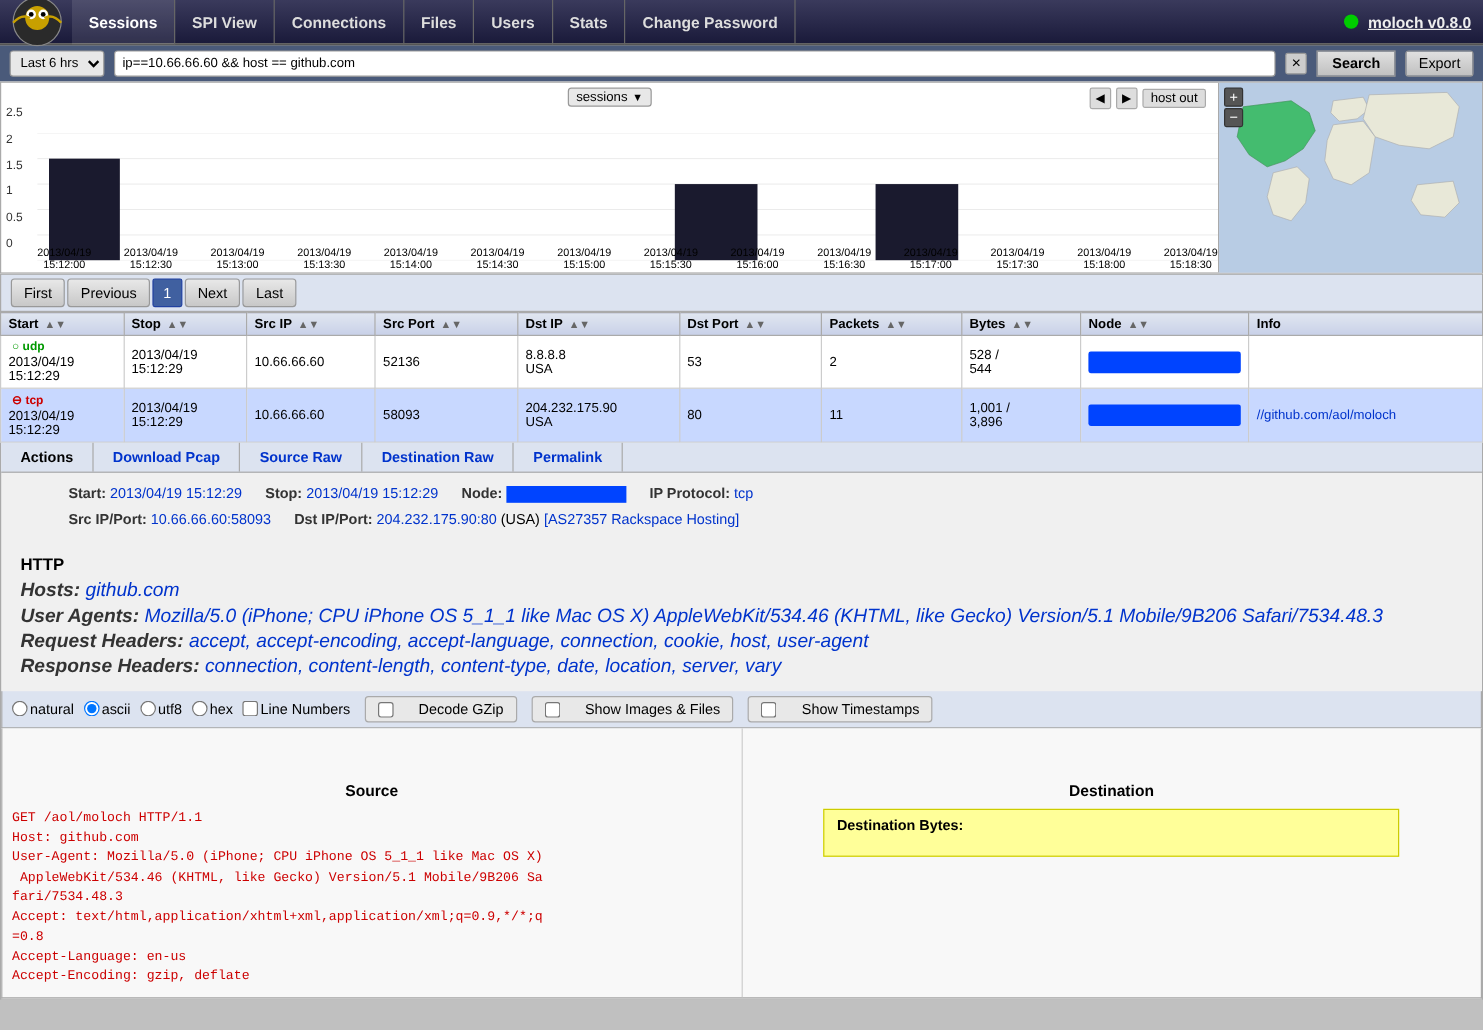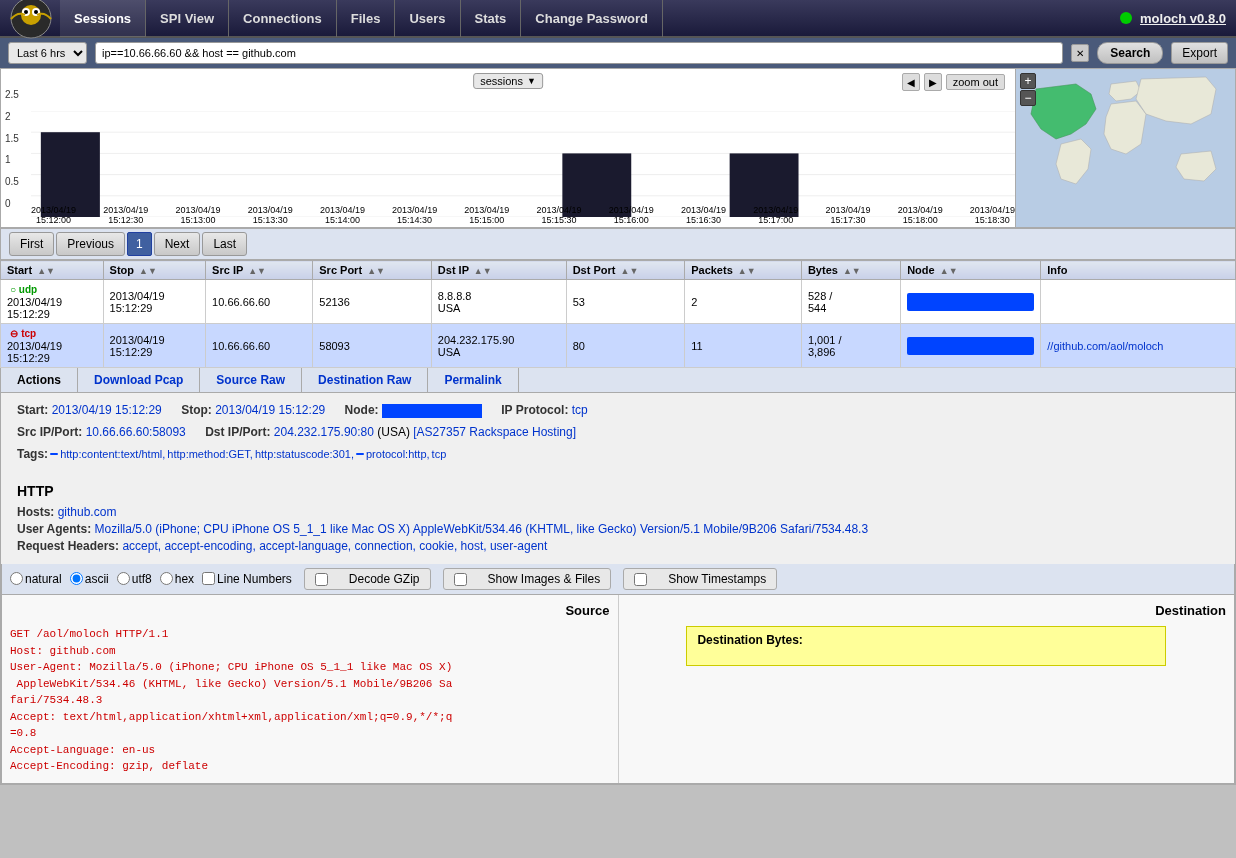--- a/index.html
+++ b/index.html
@@ -13,21 +13,21 @@
     .nav-item { color: #ddd; padding: 0 14px; font-size: 13px; font-weight: bold; cursor: pointer; border-right: 1px solid #666; height: 38px; display: flex; align-items: center; }
     .nav-item.active { color: #fff; background: rgba(255,255,255,0.1); }
     .version { color: #eee; font-size: 13px; margin-left: auto; font-weight: bold; display: flex; align-items: center; gap: 8px; text-decoration: underline; }
     .status-dot { width: 12px; height: 12px; background: #00cc00; border-radius: 50%; display: inline-block; }
 
     
     .toolbar { background: #4a5a7a; padding: 4px 8px; display: flex; align-items: center; gap: 8px; height: 30px; }
     .time-select { background: #e8e8e8; border: 1px solid #999; padding: 2px 4px; font-size: 11px; height: 22px; border-radius: 3px; }
     .filter-input { flex: 1; background: #fff; border: 1px solid #999; padding: 5px 6px; font-size: 11px; height: 22px; border-radius: 3px; }
     .clear-btn { background: #ccc; border: 1px solid #999; width: 18px; height: 18px; cursor: pointer; font-size: 10px; border-radius: 2px; display: flex; align-items: center; justify-content: center; }
-    .search-btn { background: linear-gradient(180deg, #e0e0e0, #c0c0c0); border: 1px solid #999; padding: 2px 12px; font-size: 12px; height: 22px; cursor: pointer; border-radius: 10px; font-weight: bold; }
+    .search-btn { background: linear-gradient(180deg, #e0e0e0, #c0c0c0); border: 1px solid #999; padding: 2px 12px; font-size: 12px; height: 22px; cursor: pointer; border-radius: 0; font-weight: bold; }
     .export-btn { background: linear-gradient(180deg, #e0e0e0, #c0c0c0); border: 1px solid #999; padding: 2px 10px; font-size: 12px; height: 22px; cursor: pointer; border-radius: 3px; font-weight: normal; }
 
     
     .chart-container { background: #fff; border: 1px solid #aaa; margin: 0; position: relative; height: 160px; display: flex; }
     .chart-main { flex: 1; position: relative; padding: 4px 0 0 30px; }
     .chart-nav-btn { background: #ddd; border: 1px solid #aaa; width: 18px; height: 18px; cursor: pointer; font-size: 10px; display: flex; align-items: center; justify-content: center; border-radius: 2px; }
     .zoom-out-btn { background: #ddd; border: 1px solid #aaa; padding: 1px 6px; font-size: 11px; cursor: pointer; border-radius: 2px; }
     .chart-y-axis { display: flex; flex-direction: column; justify-content: space-between; padding: 20px 0 18px 4px; font-size: 10px; color: #333; width: 30px; position: absolute; left: 0; top: 0; bottom: 0; }
     .chart-svg { width: 100%; height: 130px; margin-top: 20px; }
     .map-container { width: 220px; background: #c8d8f0; border-left: 1px solid #aaa; position: relative; overflow: hidden; }
@@ -56,48 +56,48 @@
     .node-bar { background: #0044ff; height: 18px; border-radius: 2px; min-width: 80px; }
     .info-link { color: #0033cc; text-decoration: none; font-size: 11px; }
 
     
     .detail-panel { background: #f0f0f0; border: 1px solid #aaa; border-top: none; }
     .detail-tabs { display: flex; background: #dce3f0; border-bottom: 1px solid #aaa; }
     .detail-tab { padding: 5px 16px; font-size: 12px; cursor: pointer; border-right: 1px solid #aaa; font-weight: bold; }
     .detail-tab.link { color: #0033cc; }
     .detail-content { padding: 8px 16px; }
     .detail-row { margin-bottom: 4px; font-size: 12px; line-height: 1.5; }
-    .detail-label { font-weight: bold; color: #333; }
+    .detail-label { font-weight: bold; color: #333; margin-left: 40px; }
     .detail-value { color: #0033cc; }
     .detail-value.black { color: #000; }
     .tags-row { display: flex; align-items: center; flex-wrap: wrap; gap: 2px; }
     .tag-item { color: #0033cc; font-size: 11px; }
     .tag-highlight { background: #0044ff; color: #fff; padding: 1px 4px; border-radius: 2px; font-size: 11px; }
 
     
     .http-section { padding: 8px 16px; }
     .http-title { font-size: 14px; font-weight: bold; margin-bottom: 6px; }
-    .http-row { margin-bottom: 3px; font-size: 12px; }
+    .http-row { margin-bottom: 3px; font-size: 16px; font-style: italic; }
     .http-label { font-weight: bold; color: #333; }
     .http-value { color: #0033cc; }
     .http-link { color: #0033cc; text-decoration: none; }
 
     
     .format-bar { background: #dce3f0; border: 1px solid #aaa; border-top: none; padding: 4px 8px; display: flex; align-items: center; gap: 12px; }
     .radio-group { display: flex; align-items: center; gap: 8px; }
     .radio-item { display: flex; align-items: flex-start; gap: 2px; font-size: 12px; cursor: pointer; }
     .radio-item input { cursor: pointer; }
     .checkbox-item { display: flex; align-items: center; gap: 21px; font-size: 12px; cursor: pointer; padding: 3px 10px; border: 1px solid #aaa; background: #e8e8e8; border-radius: 3px; }
     .checkbox-item input { cursor: pointer; }
 
     
     .src-dest-container { display: flex; background: #f8f8f8; border: 1px solid #aaa; border-top: none; }
     .src-col { flex: 1; padding: 8px; border-right: 1px solid #ccc; }
     .dest-col { flex: 1; padding: 8px; }
-    .col-title { font-weight: bold; font-size: 13px; text-align: right; margin-bottom: 8px; }
+    .col-title { font-weight: bold; font-size: 13px; text-align: center; margin-bottom: 8px; margin-top: 36px; }
     .source-text { font-family: 'Courier New', monospace; font-size: 11px; color: #cc0000; line-height: 1.5; }
     .dest-bytes-box { background: #ffff99; border: 1px solid #cccc00; padding: 6px 10px; font-size: 12px; font-weight: bold; width: 80%; margin: 0 auto; min-height: 40px; }
   </style>
 </head>
 <body>
 
 <div class="header">
   <div class="logo">
     <svg viewBox="0 0 42 42" xmlns="http://www.w3.org/2000/svg">
       <ellipse cx="21" cy="21" rx="20" ry="20" fill="#2a2a2a" stroke="#888" stroke-width="1"></ellipse>
@@ -140,21 +140,21 @@
   <div class="chart-main">
 
     <div style="position:absolute;top:4px;left:50%;transform:translateX(-50%);background:#e8e8e8;border:1px solid #999;padding:1px 6px;font-size:11px;border-radius:3px;display:flex;align-items:center;gap:4px;z-index:5;">
       <span>sessions</span>
       <span style="font-size:9px;">▼</span>
     </div>
 
     <div style="position:absolute;top:4px;right:10px;display:flex;align-items:center;gap:4px;z-index:5;">
       <button class="chart-nav-btn">◀</button>
       <button class="chart-nav-btn">▶</button>
-      <button class="zoom-out-btn">zoom out</button>
+      <button class="zoom-out-btn">host out</button>
     </div>
 
     <div class="chart-y-axis">
       <span>2.5</span>
       <span>2</span>
       <span>1.5</span>
       <span>1</span>
       <span>0.5</span>
       <span>0</span>
     </div>
@@ -296,42 +296,35 @@
       <span style="margin-left:16px;" class="detail-label">Stop: </span><span class="detail-value">2013/04/19 15:12:29</span>
       <span style="margin-left:16px;" class="detail-label">Node: </span><span style="background:#0044ff;display:inline-block;width:100px;height:14px;vertical-align:middle;"></span>
       <span style="margin-left:16px;" class="detail-label">IP Protocol: </span><span class="detail-value">tcp</span>
     </div>
     <div class="detail-row">
       <span class="detail-label">Src IP/Port: </span><span class="detail-value">10.66.66.60:58093</span>
       <span style="margin-left:16px;" class="detail-label">Dst IP/Port: </span><span class="detail-value">204.232.175.90:80</span>
       <span class="detail-value black"> (USA) </span>
       <span class="detail-value">[AS27357 Rackspace Hosting]</span>
     </div>
-    <div class="detail-row tags-row">
-      <span class="detail-label">Tags: </span>
-      <span class="tag-highlight"></span>
-      <span class="tag-item">http:content:text/html,</span>
-      <span class="tag-item">http:method:GET,</span>
-      <span class="tag-item">http:statuscode:301,</span>
-      <span class="tag-highlight"></span>
-      <span class="tag-item">protocol:http,</span>
-      <span class="tag-item">tcp</span>
-    </div>
   </div>
 
   <div class="http-section">
     <div class="http-title">HTTP</div>
     <div class="http-row">
       <span class="http-label">Hosts: </span><a class="http-link">github.com</a>
     </div>
     <div class="http-row">
       <span class="http-label">User Agents: </span><span class="http-value">Mozilla/5.0 (iPhone; CPU iPhone OS 5_1_1 like Mac OS X) AppleWebKit/534.46 (KHTML, like Gecko) Version/5.1 Mobile/9B206 Safari/7534.48.3</span>
     </div>
     <div class="http-row">
       <span class="http-label">Request Headers: </span><span class="http-value">accept, accept-encoding, accept-language, connection, cookie, host, user-agent</span>
+    </div>
+    <div class="http-row">
+      <span class="http-label">Response Headers: </span><span class="http-value">connection, content-length, content-type, date, location, server, vary</span>
     </div>
   </div>
 
   <div class="format-bar">
     <div class="radio-group">
       <label class="radio-item">
         <input type="radio" name="format" style=""> 
           <span>natural</span>
       </label>
       <label class="radio-item">

